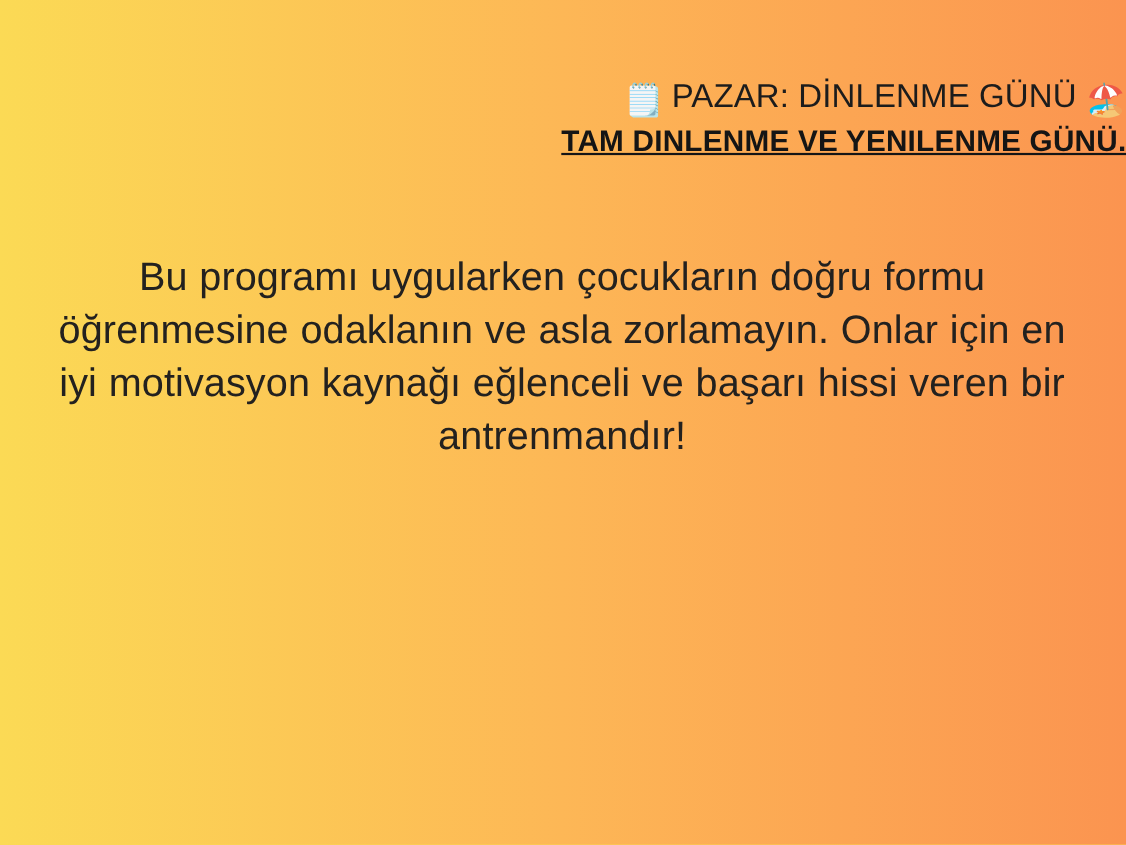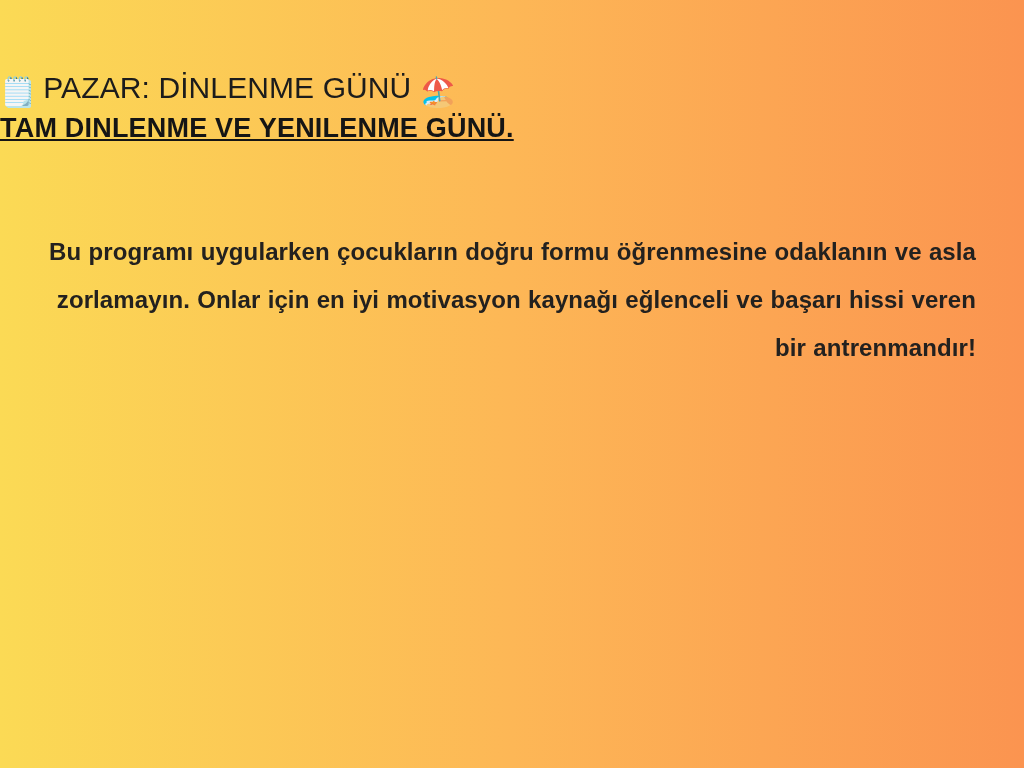--- a/index.html
+++ b/index.html
@@ -23,21 +23,21 @@
     background: linear-gradient(to right, #FBDA55 0%, #FDB756 50%, #FB9450 100%);
     overflow: hidden;
   }
 
   
   #heading-block {
     position: absolute;
     top: 68px;
     left: 0;
     width: 1024px;
-    text-align: left;
+    text-align: right;
   }
 
   #title-line-1 {
     font-size: 30px;
     font-weight: 400;
     line-height: 40px;
     color: #1C1C1C;
     letter-spacing: 0.1px;
     white-space: nowrap;
   }
@@ -65,25 +65,25 @@
 
   
   #body-block {
     position: absolute;
     top: 228px;
     left: 46px;
     width: 930px;
   }
 
   #body-paragraph {
-    font-size: 24px;
-    font-weight: 700;
+    font-size: 36px;
+    font-weight: 400;
     line-height: 48px;
     color: #23211F;
-    text-align: right;
+    text-align: center;
     letter-spacing: 0.1px;
     word-spacing: 0.5px;
   }
 </style>
 </head>
 <body>
 
 <div id="slide">
 
   <div id="heading-block">

